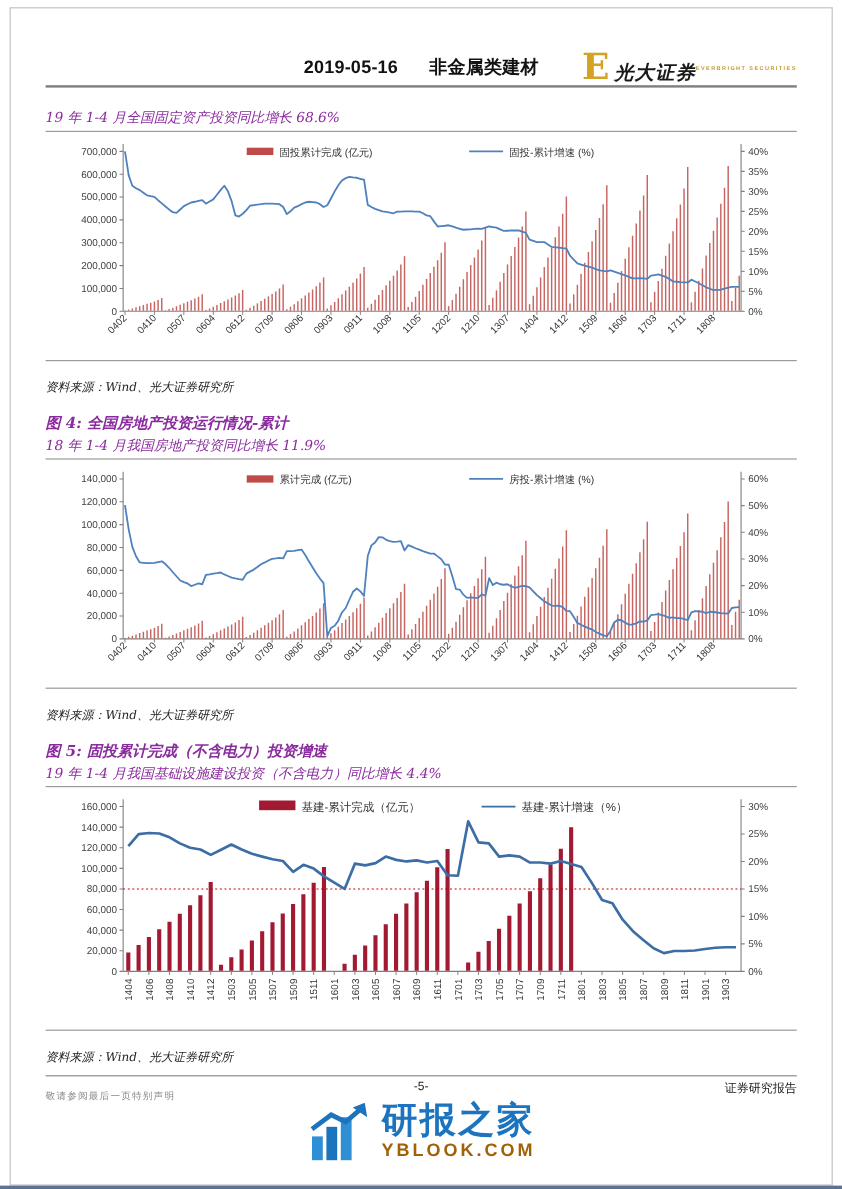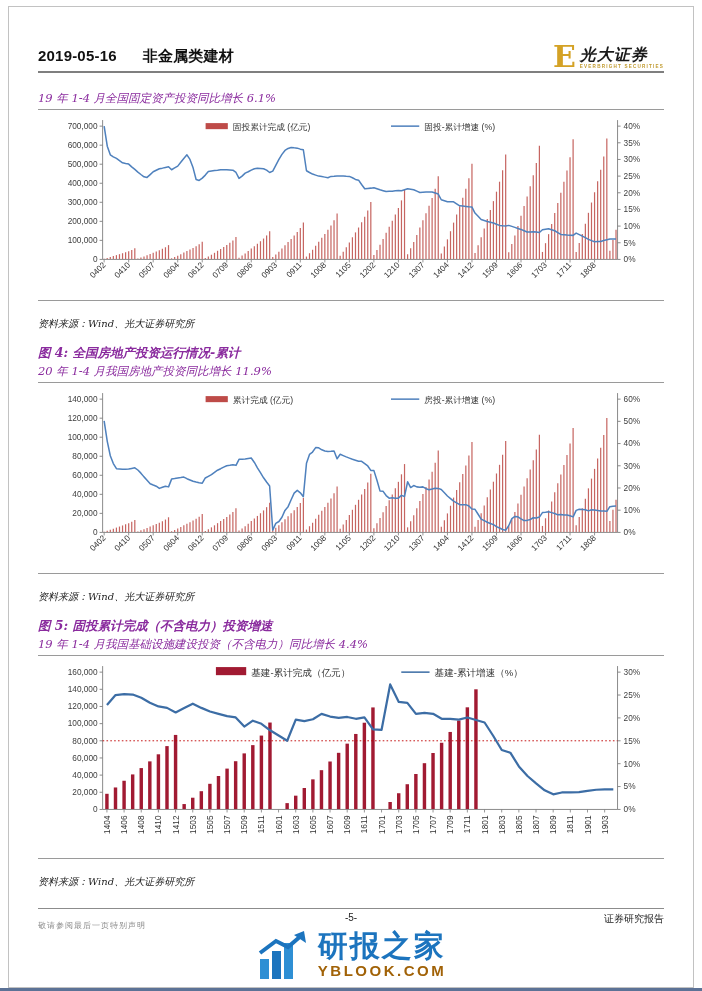--- a/index.html
+++ b/index.html
@@ -2,45 +2,45 @@
 <html><head>
 <meta charset="utf-8">
 <style>
   html,body{margin:0;padding:0;width:702px;height:991px;background:#fff;overflow:hidden;
     font-family:"Liberation Sans",sans-serif;}
   .page{position:absolute;left:8px;top:6px;right:8px;bottom:3px;border:1px solid #c2c2c2;
     background:#fff;box-sizing:border-box;padding:40px 29px 0 29px;display:flex;flex-direction:column;}
   .page-bottom-edge{position:absolute;left:0;right:0;bottom:0;height:3px;background:#5c7296;}
 
   
-  .header{position:relative;border-bottom:2px solid #7f7f7f;padding-bottom:5px;margin-bottom:2px;}
+  .header{position:relative;border-bottom:2px solid #7f7f7f;padding-bottom:5px;margin-bottom:2px;text-align:center;}
   .header-left{font:bold 15px "Liberation Sans",sans-serif;color:#111;letter-spacing:.2px;}
   .header-cat{margin-left:26px;}
   .logo{position:absolute;right:0;bottom:2px;display:flex;align-items:flex-end;}
   .logo-e{font:bold 30px "DejaVu Serif",serif;color:#D4A225;line-height:24px;margin-right:4px;}
-  .logo-txt{display:flex;flex-direction:column;align-items:flex-start;}
+  .logo-txt{display:flex;flex-direction:row;align-items:flex-start;}
   .logo-cn{font:bold italic 16px "DejaVu Serif",serif;color:#1a1a1a;line-height:16px;letter-spacing:1px;}
   .logo-en{font:bold 4.6px "Liberation Sans",sans-serif;color:#C09A2E;letter-spacing:1.2px;margin-top:1px;}
 
   
   .figure{margin-top:13px;}
   .fig-title{font:bold italic 12.5px "DejaVu Serif",serif;color:#8A2B9E;line-height:17px;}
   .fig-subtitle{font:italic 11.5px "DejaVu Serif",serif;color:#8A2B9E;line-height:16px;margin-top:2px;padding-bottom:3px;}
   .chart-box{border-top:1px solid #9a9a9a;padding-top:2px;}
   .chart-box svg{display:block;}
   .fig-source{border-top:1px solid #9a9a9a;font:italic 10px "DejaVu Serif",serif;color:#222;
     padding-top:16px;line-height:14px;}
 
   
   .footer{margin-top:auto;border-top:1.5px solid #8c8c8c;padding-top:3px;position:relative;}
   .footer-row{position:relative;height:16px;}
   .f-disc{position:absolute;left:0;top:8px;font-size:8px;color:#8a8a8a;filter:blur(.5px);letter-spacing:1px;text-align:right;}
   .f-page{position:absolute;left:0;right:0;text-align:center;top:0;font-size:10px;color:#222;}
   .f-right{position:absolute;right:0;top:0;font:10px "DejaVu Serif",serif;color:#222;}
-  .watermark{display:flex;justify-content:center;align-items:center;gap:10px;margin-top:2px;padding-bottom:8px;}
+  .watermark{display:flex;justify-content:center;align-items:center;gap:10px;margin-top:2px;padding-bottom:20px;}
   .wm-text{display:flex;flex-direction:column;align-items:flex-start;}
   .wm-cn{font:bold 30px "DejaVu Serif",serif;color:#1C74BE;line-height:32px;letter-spacing:2px;}
   .wm-en{font:bold 15px "Liberation Sans",sans-serif;color:#a16207;letter-spacing:2.5px;line-height:17px;}
 </style>
 </head>
 <body>
 
 <div class="page">
 
   <div class="header">
@@ -50,21 +50,21 @@
     <div class="logo">
       <span class="logo-e">E</span>
       <span class="logo-txt">
         <span class="logo-cn">光大证券</span>
         <span class="logo-en">EVERBRIGHT SECURITIES</span>
       </span>
     </div>
   </div>
 
   <section class="figure">
-    <div class="fig-subtitle">19 年 1-4 月全国固定资产投资同比增长 6.1%</div>
+    <div class="fig-subtitle">19 年 1-4 月全国固定资产投资同比增长 68.6%</div>
     <div class="chart-box">
         <svg viewBox="0 0 620 186" width="100%" font-family="&quot;Liberation Sans&quot;,sans-serif">
           <line x1="64" y1="8" x2="64" y2="146" stroke="#7f7f7f" stroke-width="0.9"></line>
           <line x1="574" y1="8" x2="574" y2="146" stroke="#7f7f7f" stroke-width="0.9"></line>
           <line x1="64" y1="146" x2="574" y2="146" stroke="#7f7f7f" stroke-width="0.9"></line>
           <line x1="61" y1="146" x2="64" y2="146" stroke="#7f7f7f" stroke-width="0.9"></line>
           <text x="59" y="148.8" fill="#404040" font-size="8.2" text-anchor="end">0</text>
           <line x1="61" y1="127.14285714285714" x2="64" y2="127.14285714285714" stroke="#7f7f7f" stroke-width="0.9"></line>
           <text x="59" y="129.94285714285715" fill="#404040" font-size="8.2" text-anchor="end">100,000</text>
           <line x1="61" y1="108.28571428571428" x2="64" y2="108.28571428571428" stroke="#7f7f7f" stroke-width="0.9"></line>
@@ -315,21 +315,21 @@
         </svg>
       </div>
     <div class="fig-source">资料来源：Wind、光大证券研究所</div>
   </section>
 
   <section class="figure">
     <div class="fig-title">
       <span>图 4:</span>
       <span>全国房地产投资运行情况-累计</span>
     </div>
-    <div class="fig-subtitle">20 年 1-4 月我国房地产投资同比增长 11.9%</div>
+    <div class="fig-subtitle">18 年 1-4 月我国房地产投资同比增长 11.9%</div>
     <div class="chart-box">
         <svg viewBox="0 0 620 186" width="100%" font-family="&quot;Liberation Sans&quot;,sans-serif">
           <line x1="64" y1="8" x2="64" y2="146" stroke="#7f7f7f" stroke-width="0.9"></line>
           <line x1="574" y1="8" x2="574" y2="146" stroke="#7f7f7f" stroke-width="0.9"></line>
           <line x1="64" y1="146" x2="574" y2="146" stroke="#7f7f7f" stroke-width="0.9"></line>
           <line x1="61" y1="146" x2="64" y2="146" stroke="#7f7f7f" stroke-width="0.9"></line>
           <text x="59" y="148.8" fill="#404040" font-size="8.2" text-anchor="end">0</text>
           <line x1="61" y1="127.14285714285714" x2="64" y2="127.14285714285714" stroke="#7f7f7f" stroke-width="0.9"></line>
           <text x="59" y="129.94285714285715" fill="#404040" font-size="8.2" text-anchor="end">20,000</text>
           <line x1="61" y1="108.28571428571428" x2="64" y2="108.28571428571428" stroke="#7f7f7f" stroke-width="0.9"></line>

